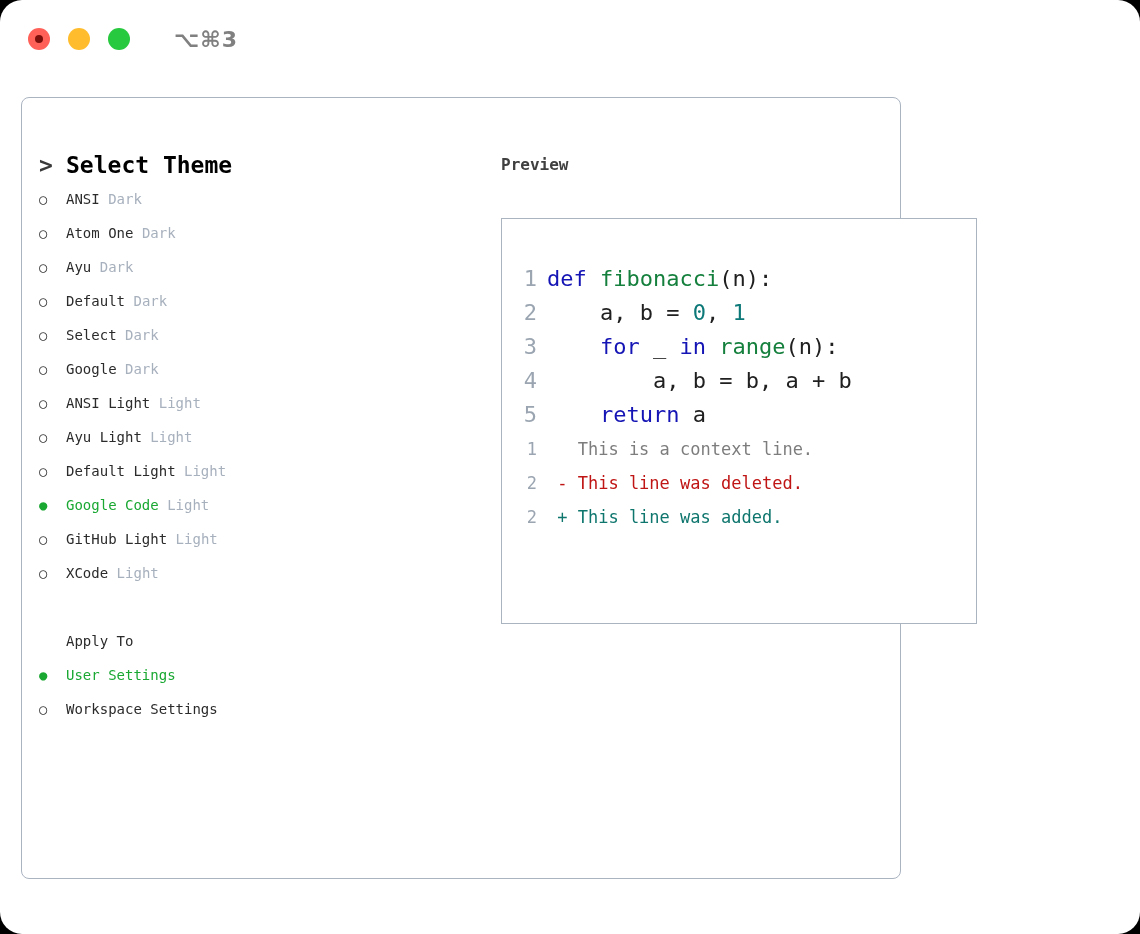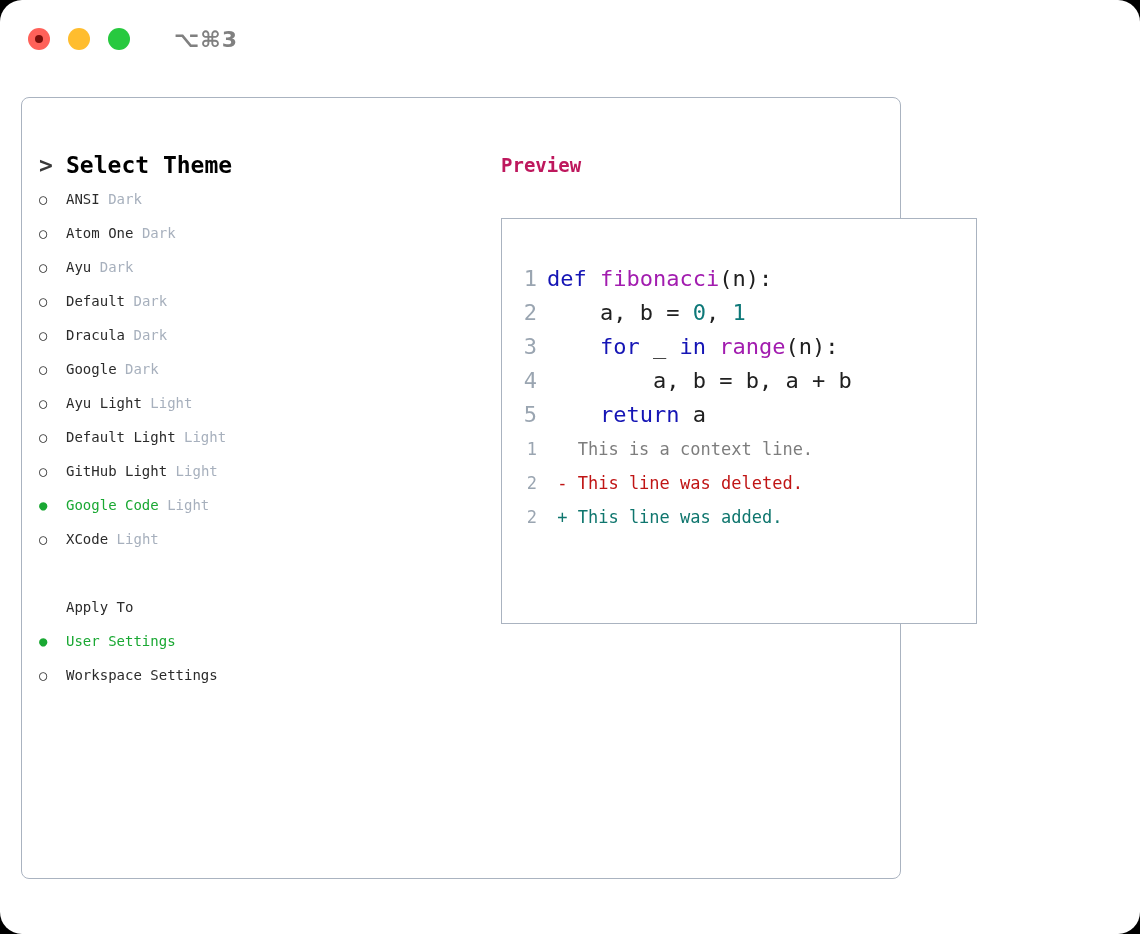--- a/index.html
+++ b/index.html
@@ -116,23 +116,23 @@
     color: #a7b0bd;
   }
 
   
   #right-col {
     position: absolute;
     left: 479px;
     top: 50px;
   }
   #preview-title {
-    font-size: 19px;
+    font-size: 16px;
     font-weight: bold;
-    color: #be185d;
+    color: #404040;
     line-height: 34px;
   }
   #preview-box {
     margin-top: 36px;
     width: 476px;
     height: 406px;
     border: 1.5px solid #aab3c0;
     background: #ffffff;
     box-sizing: border-box;
     position: relative;
@@ -146,21 +146,21 @@
     white-space: pre;
   }
   .ln {
     display: inline-block;
     width: 22px;
     text-align: right;
     color: #9aa5b1;
   }
   .code-txt { margin-left: 10px; }
   .kw  { color: #1515b5; }
-  .fn  { color: #a21caf; }
+  .fn  { color: #15803d; }
   .num { color: #0d7878; }
   .pl  { color: #202020; }
 
   #diff-area {
     position: absolute;
     left: 13px;
     top: 213px;
     font-size: 17px;
     line-height: 34px;
     white-space: pre;
@@ -185,26 +185,27 @@
 
     <div id="left-col">
       <div class="row heading">
         <span class="marker">&gt;</span><span>Select Theme</span>
       </div>
       <div id="theme-rows">
           <div class="row"><span class="marker">○</span><span>ANSI</span><span> </span><span class="variant">Dark</span></div>
           <div class="row"><span class="marker">○</span><span>Atom One</span><span> </span><span class="variant">Dark</span></div>
           <div class="row"><span class="marker">○</span><span>Ayu</span><span> </span><span class="variant">Dark</span></div>
           <div class="row"><span class="marker">○</span><span>Default</span><span> </span><span class="variant">Dark</span></div>
-          <div class="row"><span class="marker">○</span><span>Dracula</span><span> </span><span class="variant">Dark</span></div>
+          <div class="row"><span class="marker">○</span><span>Select</span><span> </span><span class="variant">Dark</span></div>
           <div class="row"><span class="marker">○</span><span>Google</span><span> </span><span class="variant">Dark</span></div>
+          <div class="row"><span class="marker">○</span><span>ANSI Light</span><span> </span><span class="variant">Light</span></div>
           <div class="row"><span class="marker">○</span><span>Ayu Light</span><span> </span><span class="variant">Light</span></div>
           <div class="row"><span class="marker">○</span><span>Default Light</span><span> </span><span class="variant">Light</span></div>
+          <div class="row"><span class="marker sel">●</span><span class="label-sel">Google Code</span><span> </span><span class="variant">Light</span></div>
           <div class="row"><span class="marker">○</span><span>GitHub Light</span><span> </span><span class="variant">Light</span></div>
-          <div class="row"><span class="marker sel">●</span><span class="label-sel">Google Code</span><span> </span><span class="variant">Light</span></div>
           <div class="row"><span class="marker">○</span><span>XCode</span><span> </span><span class="variant">Light</span></div>
         </div>
 
       <div class="spacer"></div>
 
       <div class="row">
         <span class="marker"></span><span>Apply To</span>
       </div>
       <div id="apply-rows">
           <div class="row"><span class="marker sel">●</span><span class="label-sel">User Settings</span></div>

